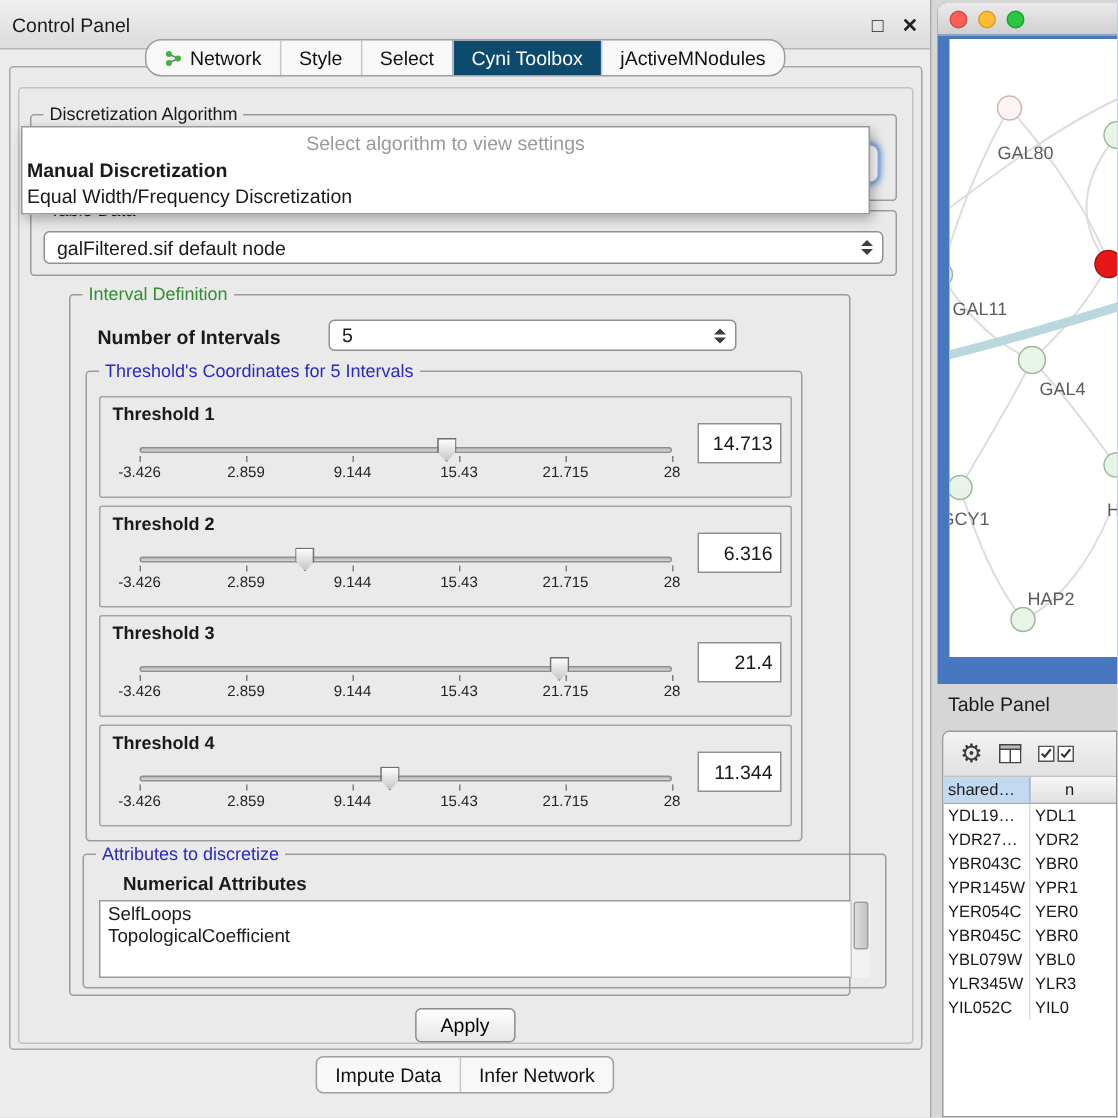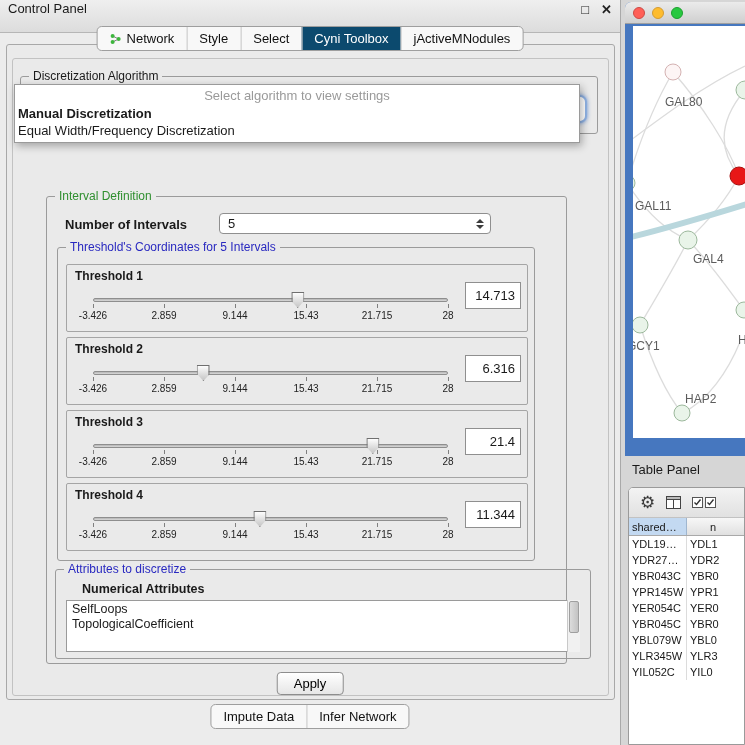--- a/index.html
+++ b/index.html
@@ -1,27 +1,27 @@
 <!DOCTYPE html>
 <html><head>
 <meta charset="utf-8">
 <style>
   * { margin:0; padding:0; box-sizing:border-box; }
   html,body { width:745px; height:745px; overflow:hidden; }
   body { position:relative; background:#d6d6d6; font-family:"Liberation Sans",sans-serif; color:#1a1a1a; }
 
   
   #control-panel { position:absolute; left:0; top:0; width:621px; height:745px; background:#ececec; border-right:1px solid #a9a9a9; }
-  #cp-titlebar { position:absolute; left:0; top:0; width:100%; height:22px; background:linear-gradient(#efefef,#dcdcdc); border-bottom:1px solid #b6b6b6; display:flex; align-items:flex-end; padding:16px 8px; font-size:13px; }
+  #cp-titlebar { position:absolute; left:0; top:0; width:100%; height:22px; background:linear-gradient(#efefef,#dcdcdc); border-bottom:1px solid #b6b6b6; display:flex; align-items:center; padding:16px 8px; font-size:13px; }
   #cp-titlebar .spacer { flex:1; }
   .win-icon { font-size:13px; color:#222; margin-left:12px; line-height:1; }
   .win-icon.close { font-weight:bold; }
 
   .tabbar { position:absolute; display:flex; border:1px solid #9e9e9e; border-radius:5px; background:#f8f8f8; overflow:hidden; font-size:13px; z-index:5; }
-  #top-tabs { top:26px; left:50%; transform:translateX(-50%); }
+  #top-tabs { top:26px; left:50%; transform:translateX(-50%);border-radius:11px; }
   #bottom-tabs { top:704px; left:50%; transform:translateX(-50%); }
   .tab { padding:4px 12px; border-left:1px solid #c6c6c6; white-space:nowrap; display:flex; align-items:center; gap:5px; color:#111; }
   .tab:first-child { border-left:none; }
   .tab.selected { background:#0c4a6e; color:#fff; }
 
   #cp-body { position:absolute; left:6px; top:44px; width:609px; height:656px; border:1px solid #a8a8a8; border-radius:3px; background:#eaeaea; }
   #cp-inner { position:absolute; left:12px; top:58px; width:597px; height:638px; border:1px solid #c2c2c2; border-radius:3px; background:#eaeaea; }
 
   .groupbox { position:absolute; border:1px solid #9b9b9b; border-radius:3px; }
   .legend { position:absolute; top:-8px; left:8px; background:#eaeaea; padding:0 4px; font-size:12px; white-space:nowrap; }
@@ -140,20 +140,30 @@
         </span>
     </div>
   </div>
 
   <div id="algo-popup">
     <div class="ph">Select algorithm to view settings</div>
     <div class="it bold">Manual Discretization</div>
     <div class="it">Equal Width/Frequency Discretization</div>
   </div>
 
+  <div id="grp-tabledata" class="groupbox">
+    <span class="legend">Table Data</span>
+    <div id="combo-tabledata" class="combo">
+      <span>galFiltered.sif default node</span>
+      <span class="arrows">
+          <i class="arr-up"></i>
+          <i class="arr-dn"></i>
+        </span>
+    </div>
+  </div>
 
   <div id="grp-interval" class="groupbox">
     <span class="legend green">Interval Definition</span>
 
     <span id="lbl-intervals">Number of Intervals</span>
     <div id="combo-intervals" class="combo">
       <span>5</span>
       <span class="arrows">
           <i class="arr-up"></i>
           <i class="arr-dn"></i>

